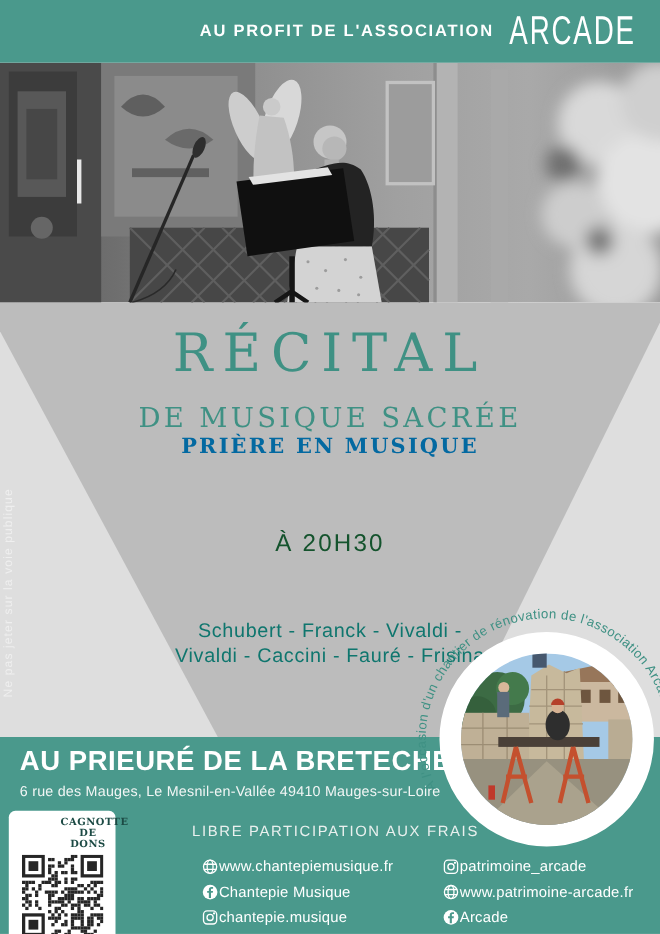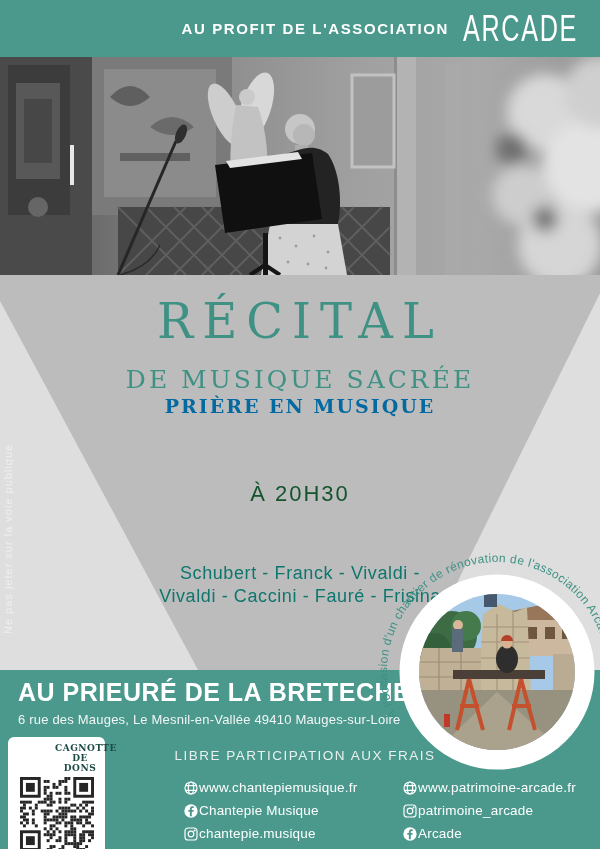--- a/index.html
+++ b/index.html
@@ -421,36 +421,36 @@
               </g>
               <circle cx="17.4" cy="6.6" r="1.5" fill="#fff"></circle>
             </svg>
           <span class="link-label">chantepie.musique</span>
         </div>
       </div>
       <div class="link-col col-right">
         <div class="link-row">
           <svg width="16" height="16" viewBox="0 0 24 24">
               <g fill="none" stroke="#fff" stroke-width="1.8">
+                <rect x="3" y="3" width="18" height="18" rx="5"></rect>
+                <circle cx="12" cy="12" r="4.2"></circle>
+              </g>
+              <circle cx="17.4" cy="6.6" r="1.5" fill="#fff"></circle>
+            </svg>
+          <span class="link-label">patrimoine_arcade</span>
+        </div>
+        <div class="link-row">
+          <svg width="16" height="16" viewBox="0 0 24 24">
+              <g fill="none" stroke="#fff" stroke-width="1.8">
                 <circle cx="12" cy="12" r="9"></circle>
                 <ellipse cx="12" cy="12" rx="4" ry="9"></ellipse>
                 <path d="M3.5,8.5 h17 M3.5,15.5 h17"></path>
               </g>
             </svg>
           <span class="link-label">www.patrimoine-arcade.fr</span>
-        </div>
-        <div class="link-row">
-          <svg width="16" height="16" viewBox="0 0 24 24">
-              <g fill="none" stroke="#fff" stroke-width="1.8">
-                <rect x="3" y="3" width="18" height="18" rx="5"></rect>
-                <circle cx="12" cy="12" r="4.2"></circle>
-              </g>
-              <circle cx="17.4" cy="6.6" r="1.5" fill="#fff"></circle>
-            </svg>
-          <span class="link-label">patrimoine_arcade</span>
         </div>
         <div class="link-row">
           <svg width="16" height="16" viewBox="0 0 24 24">
               <circle cx="12" cy="12" r="10" fill="#fff"></circle>
               <path d="M13.2,20 v-7 h2.4 l.4,-2.6 h-2.8 v-1.7 c0,-.8 .3,-1.3 1.4,-1.3 h1.5 V5 c-.3,0 -1.2,-.1 -2.2,-.1 c-2.2,0 -3.6,1.3 -3.6,3.6 v1.9 H8 V13 h2.3 v7 Z" fill="#4a998c"></path>
             </svg>
           <span class="link-label">Arcade</span>
         </div>
       </div>
     </div>

